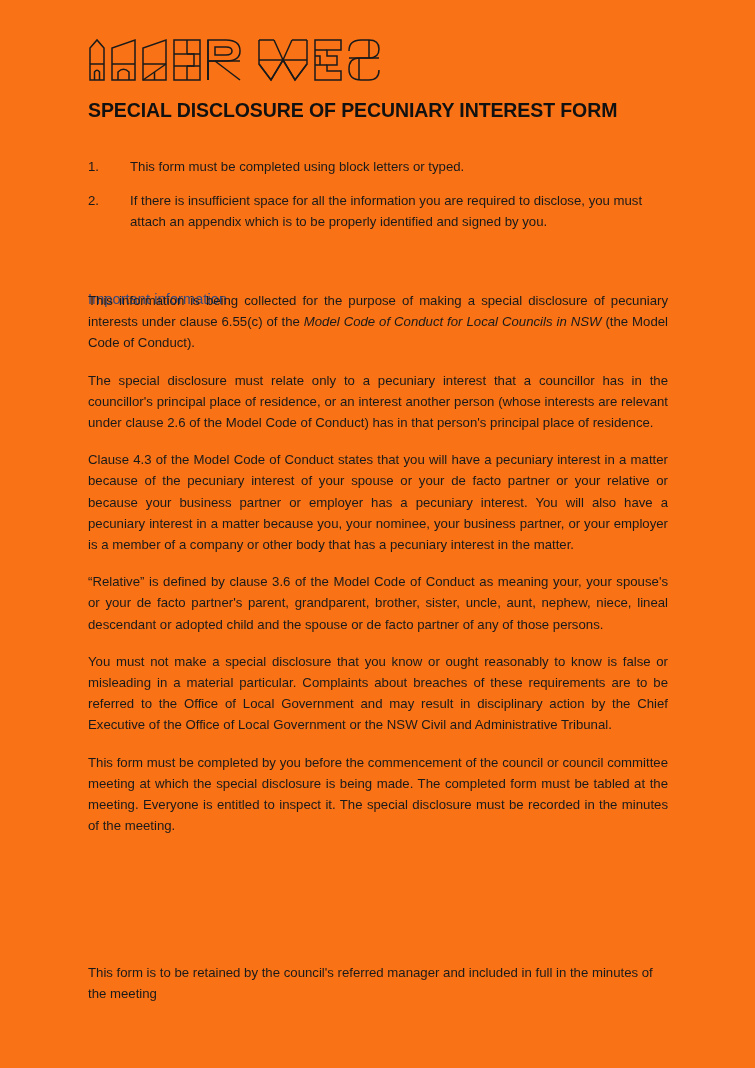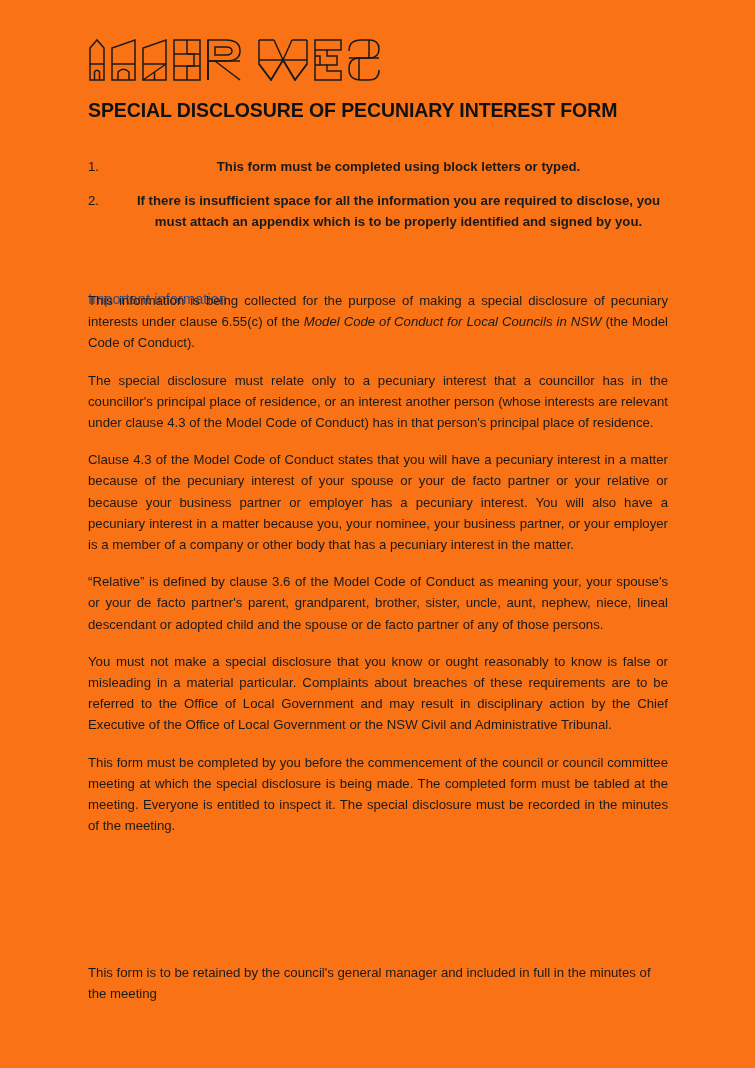--- a/index.html
+++ b/index.html
@@ -65,22 +65,21 @@
     flex: 0 0 42px;
     font-size: 13.2px;
     line-height: 21px;
     color: #1a1a1a;
   }
   .numlist-text {
     flex: 1 1 auto;
     font-size: 13.2px;
     line-height: 21px;
     color: #1a1a1a;
-    text-align: center;
-    font-weight: bold;
+    text-align: left;
   }
 
   
   .section-heading {
     position: absolute;
     left: 88px;
     top: 259px;
     font-size: 14.5px;
     font-weight: normal;
     color: #34497f;
@@ -191,27 +190,27 @@
       <div class="numlist-text">If there is insufficient space for all the information you are required to disclose, you must attach an appendix which is to be properly identified and signed by you.</div>
     </div>
   </div>
 
   <div class="section-heading">Important information</div>
 
   <div class="body-block">
 
     <p class="para"><span>This information is being collected for the purpose of making a special disclosure of pecuniary interests under clause 6.55(c) of the </span><em>Model Code of Conduct for Local Councils in NSW</em><span> (the Model Code of Conduct).</span></p>
 
-    <p class="para">The special disclosure must relate only to a pecuniary interest that a councillor has in the councillor's principal place of residence, or an interest another person (whose interests are relevant under clause 4.3 of the Model Code of Conduct) has in that person's principal place of residence.</p>
+    <p class="para">The special disclosure must relate only to a pecuniary interest that a councillor has in the councillor's principal place of residence, or an interest another person (whose interests are relevant under clause 2.6 of the Model Code of Conduct) has in that person's principal place of residence.</p>
 
     <p class="para">Clause 4.3 of the Model Code of Conduct states that you will have a pecuniary interest in a matter because of the pecuniary interest of your spouse or your de facto partner or your relative or because your business partner or employer has a pecuniary interest. You will also have a pecuniary interest in a matter because you, your nominee, your business partner, or your employer is a member of a company or other body that has a pecuniary interest in the matter.</p>
 
     <p class="para">“Relative” is defined by clause 3.6 of the Model Code of Conduct as meaning your, your spouse's or your de facto partner's parent, grandparent, brother, sister, uncle, aunt, nephew, niece, lineal descendant or adopted child and the spouse or de facto partner of any of those persons.</p>
 
     <p class="para">You must not make a special disclosure that you know or ought reasonably to know is false or misleading in a material particular. Complaints about breaches of these requirements are to be referred to the Office of Local Government and may result in disciplinary action by the Chief Executive of the Office of Local Government or the NSW Civil and Administrative Tribunal.</p>
 
     <p class="para">This form must be completed by you before the commencement of the council or council committee meeting at which the special disclosure is being made. The completed form must be tabled at the meeting. Everyone is entitled to inspect it. The special disclosure must be recorded in the minutes of the meeting.</p>
 
   </div>
 
-  <div class="footer-note">This form is to be retained by the council's general manager and included in full in the minutes of the meeting</div>
+  <div class="footer-note">This form is to be retained by the council's referred manager and included in full in the minutes of the meeting</div>
 
 </div>
 
 </body></html>

